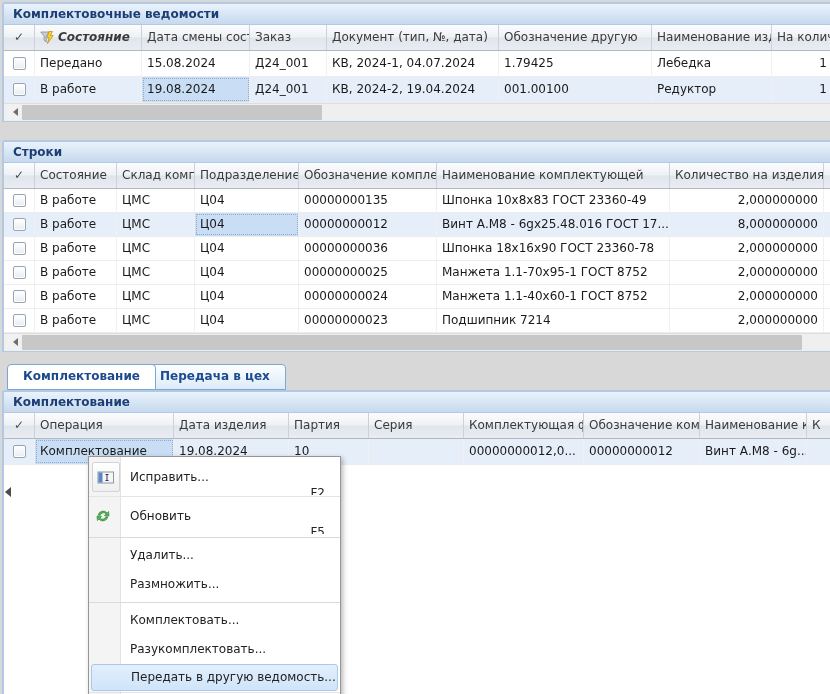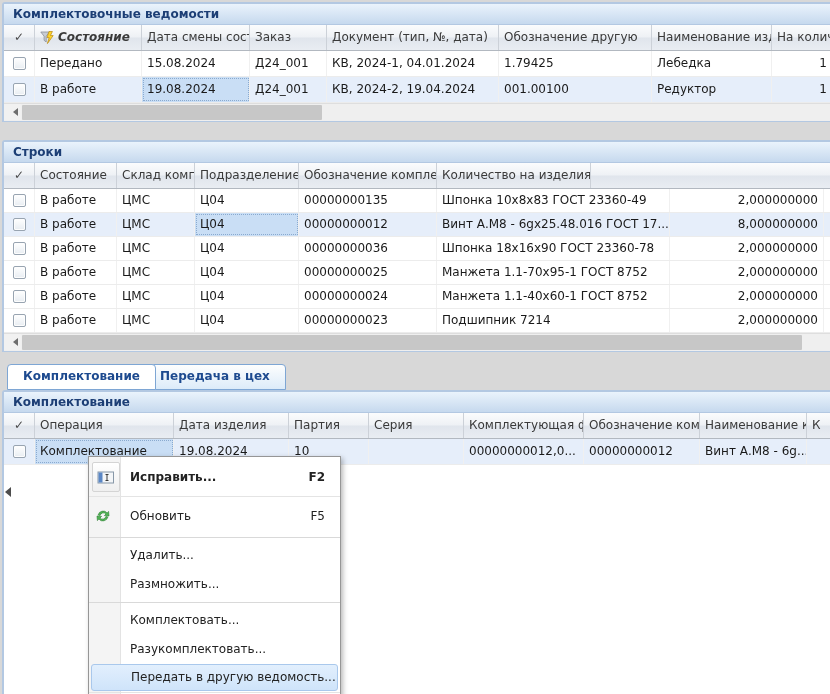--- a/index.html
+++ b/index.html
@@ -61,24 +61,24 @@
   .tab.inactive{left:144px;background:linear-gradient(#fdfefe,#dcebf9);}
   
   .ctx-menu{position:absolute;left:88px;top:456px;width:253px;box-sizing:border-box;
     background:#fff;border:1px solid #969696;box-shadow:2px 2px 5px rgba(0,0,0,.28);
     padding:2px 0;z-index:10;}
   .ctx-gutter{position:absolute;left:0;top:0;bottom:0;width:31px;background:#f4f4f4;
     border-right:1px solid #e3e3e3;}
   .ctx-item{position:relative;height:29px;line-height:29px;padding-left:41px;color:#222;
     white-space:nowrap;overflow:hidden;}
   .ctx-item.tall{height:36px;line-height:36px;}
-  .ctx-item.bold{font-weight:bold;}
+  .ctx-item.bold{font-weight:normal;}
   .ctx-item.hl{background:linear-gradient(#e2effd,#cfe4fa);border:1px solid #a9c8ec;
     border-radius:3px;margin:0 2px;height:27px;line-height:25px;padding-left:39px;box-sizing:border-box;}
-  .ctx-shortcut{position:absolute;right:15px;top:0;}
+  .ctx-shortcut{position:absolute;right:15px;top:16px;}
   .ctx-icon{position:absolute;left:6px;top:50%;transform:translateY(-50%);display:flex;}
   .icon-box{position:absolute;left:3px;top:3px;width:28px;height:30px;box-sizing:border-box;
     border:1px solid #d4d4d4;border-radius:2px;background:linear-gradient(#ffffff,#efefef);
     display:flex;align-items:center;justify-content:center;}
   .ctx-sep{height:1px;background:#e4e4e4;margin:1px 0;position:relative;z-index:1;}
   .ctx-gsep{height:1px;background:#d9d9d9;margin:3px 0;position:relative;z-index:1;}
   
   .edge-arrow{position:absolute;left:0px;top:487px;width:0;height:0;
     border:5px solid transparent;border-right:6px solid #4d4d4d;}
 </style>
@@ -106,21 +106,21 @@
     <div class="gh-cell t1c7">На колич</div>
   </div>
 
   <div class="grid-row">
     <div class="g-cell cbc t1c0">
         <span class="cb"></span>
       </div>
     <div class="g-cell t1c1">Передано</div>
     <div class="g-cell t1c2">15.08.2024</div>
     <div class="g-cell t1c3">Д24_001</div>
-    <div class="g-cell t1c4">КВ, 2024-1, 04.01.2024</div>
+    <div class="g-cell t1c4">КВ, 2024-1, 04.07.2024</div>
     <div class="g-cell t1c5">1.79425</div>
     <div class="g-cell t1c6">Лебедка</div>
     <div class="g-cell num t1c7">1</div>
   </div>
   <div class="grid-row sel">
     <div class="g-cell cbc t1c0">
         <span class="cb"></span>
       </div>
     <div class="g-cell t1c1">В работе</div>
     <div class="g-cell cur t1c2">19.08.2024</div>
@@ -138,20 +138,21 @@
 </div>
 
 <div class="panel" style="top:140px;height:212px;">
   <div class="panel-title">Строки</div>
   <div class="grid-head">
     <div class="gh-cell gh-check t2c0">✓</div>
     <div class="gh-cell t2c1">Состояние</div>
     <div class="gh-cell t2c2">Склад комп</div>
     <div class="gh-cell t2c3">Подразделение-</div>
     <div class="gh-cell t2c4">Обозначение компле</div>
+    <div class="gh-cell t2c5">Наименование комплектующей</div>
     <div class="gh-cell num t2c6">Количество на изделия</div>
     <div class="gh-cell t2c7"></div>
   </div>
 
   <div class="grid-row h24">
     <div class="g-cell cbc t2c0">
         <span class="cb"></span>
       </div>
     <div class="g-cell t2c1">В работе</div>
     <div class="g-cell t2c2">ЦМС</div>

